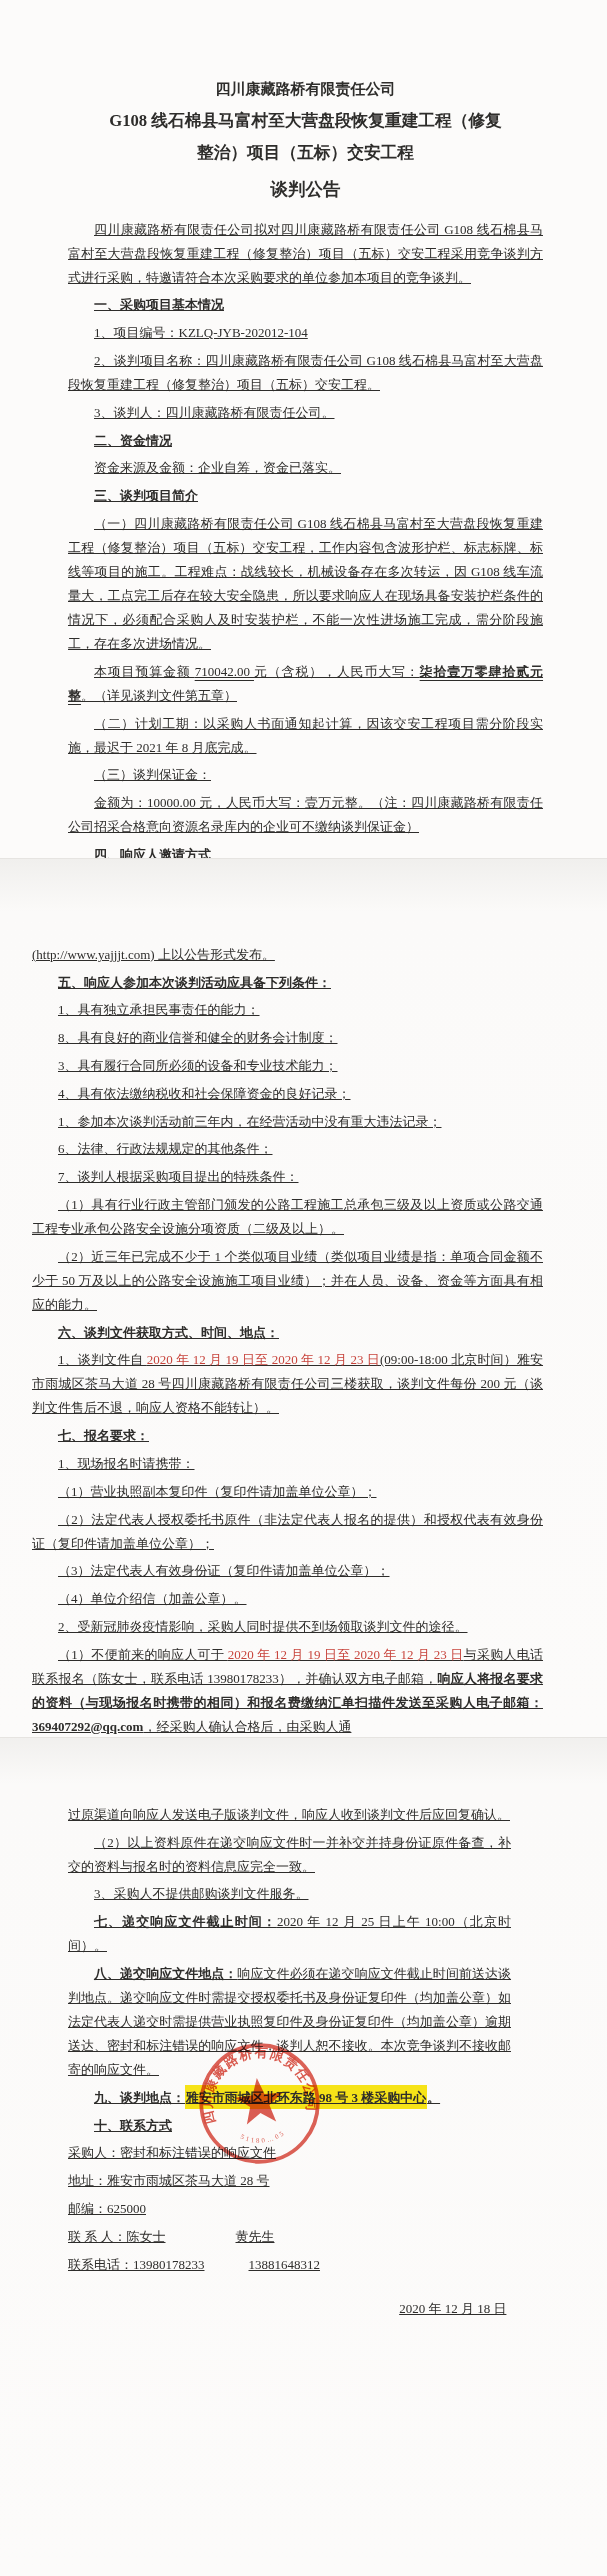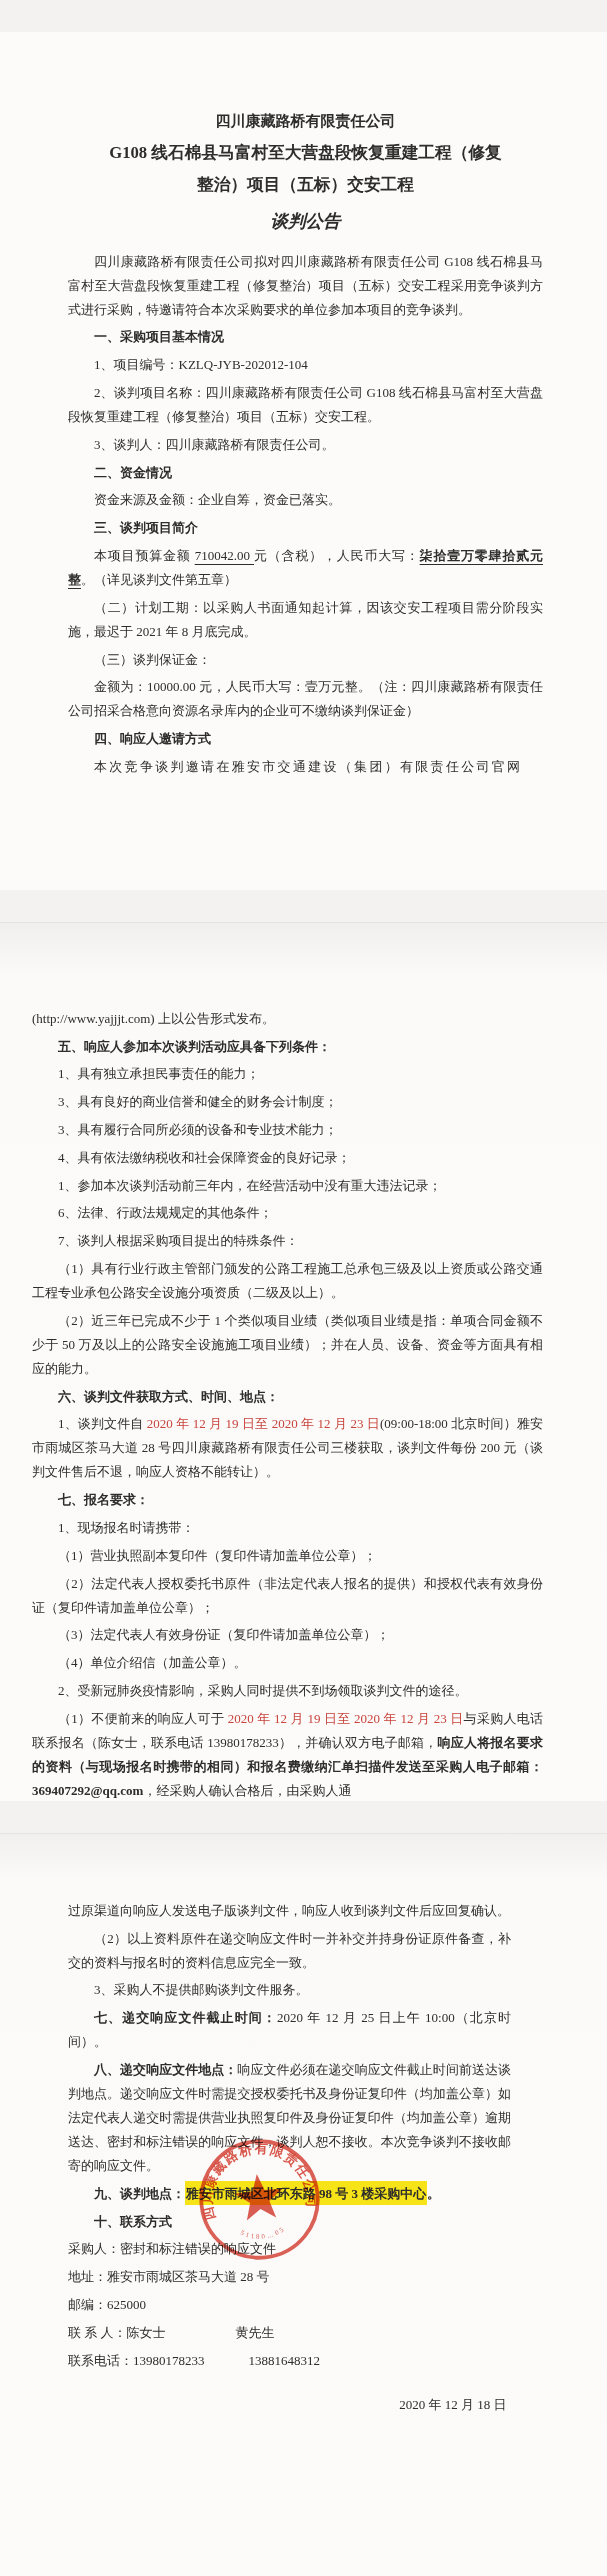--- a/index.html
+++ b/index.html
@@ -8,31 +8,30 @@
     background:#f3f2f0;
     font-family:"Liberation Serif","DejaVu Serif",serif;
     color:#2e2d2b;
   }
   .doc{width:607px;height:2576px;position:relative;overflow:hidden;}
   .page{
     box-sizing:border-box;
     width:607px;
     background:#fcfbfa;
     position:relative;
-    margin-top:32px;
   }
   .page1{height:858px;padding:73px 64px 0 68px;}
   .page2{height:879px;padding:80px 64px 0 32px;border-top:0.8px solid #e6e4e1;
          background:linear-gradient(#f0efed 0,#fbfaf9 53px,#fcfbfa 100%);}
   .page3{height:839px;padding:61px 96px 0 68px;border-top:0.8px solid #e6e4e1;
          background:linear-gradient(#f1f0ee 0,#fbfaf9 46px,#fcfbfa 100%);}
-  p{margin:3.8px 0;font-size:13px;line-height:24px;text-align:justify;}
+  p{margin:3.8px 0;font-size:13px;line-height:24px;text-align:justify;text-decoration:underline;}
   .t1{margin:0;text-align:center;font-size:15px;font-weight:bold;line-height:32px;}
   .t2{margin:0;text-align:center;font-size:16.7px;font-weight:bold;line-height:32px;}
-  .heading{margin:3px 0 10.6px 0;text-align:center;font-size:17.5px;font-weight:bold;line-height:35px;font-style:italic;}
+  .heading{margin:3px 0 10.6px 0;text-align:center;font-size:17.5px;font-weight:bold;line-height:35px;}
   .indent{text-indent:2em;}
   .b{font-weight:bold;}
   .u{text-decoration:underline;text-underline-offset:3.8px;}
   .red{color:#c8443c;}
   .hl{background:#f6e318;font-weight:bold;padding:4.6px 0.8px 3.8px 0.8px;}
   .spread{letter-spacing:2.3px;}
   .contact-gap{display:inline-block;width:70px;}
   .phone-gap{display:inline-block;width:44px;}
   .date-line{text-align:right;margin-top:20px;padding-right:4.6px;}
   .stamp{
@@ -59,35 +58,36 @@
 
     <p class="indent b">一、采购项目基本情况</p>
     <p class="indent">1、项目编号：KZLQ-JYB-202012-104</p>
     <p class="indent">2、谈判项目名称：四川康藏路桥有限责任公司 G108 线石棉县马富村至大营盘段恢复重建工程（修复整治）项目（五标）交安工程。</p>
     <p class="indent">3、谈判人：四川康藏路桥有限责任公司。</p>
 
     <p class="indent b">二、资金情况</p>
     <p class="indent">资金来源及金额：企业自筹，资金已落实。</p>
 
     <p class="indent b">三、谈判项目简介</p>
+    <p class="indent">（一）四川康藏路桥有限责任公司 G108 线石棉县马富村至大营盘段恢复重建工程（修复整治）项目（五标）交安工程，工作内容包含波形护栏、标志标牌、标线等项目的施工。工程难点：战线较长，机械设备存在多次转运，因 G108 线车流量大，工点完工后存在较大安全隐患，所以要求响应人在现场具备安装护栏条件的情况下，必须配合采购人及时安装护栏，不能一次性进场施工完成，需分阶段施工，存在多次进场情况。</p>
     <p class="indent"><span>本项目预算金额 </span><span class="u">710042.00 </span><span>元（含税），人民币大写：</span><span class="b u">柒拾壹万零肆拾贰元整</span><span>。（详见谈判文件第五章）</span></p>
     <p class="indent">（二）计划工期：以采购人书面通知起计算，因该交安工程项目需分阶段实施，最迟于 2021 年 8 月底完成。</p>
     <p class="indent">（三）谈判保证金：</p>
     <p class="indent">金额为：10000.00 元，人民币大写：壹万元整。（注：四川康藏路桥有限责任公司招采合格意向资源名录库内的企业可不缴纳谈判保证金）</p>
 
     <p class="indent b">四、响应人邀请方式</p>
     <p class="indent spread">本次竞争谈判邀请在雅安市交通建设（集团）有限责任公司官网</p>
   </section>
 
   <section class="page page2">
     <p>(http://www.yajjjt.com) 上以公告形式发布。</p>
 
     <p class="indent b">五、响应人参加本次谈判活动应具备下列条件：</p>
     <p class="indent">1、具有独立承担民事责任的能力；</p>
-    <p class="indent">3、具有良好的商业信誉和健全的财务会计制度；</p>
+    <p class="indent">8、具有良好的商业信誉和健全的财务会计制度；</p>
     <p class="indent">3、具有履行合同所必须的设备和专业技术能力；</p>
     <p class="indent">4、具有依法缴纳税收和社会保障资金的良好记录；</p>
     <p class="indent">1、参加本次谈判活动前三年内，在经营活动中没有重大违法记录；</p>
     <p class="indent">6、法律、行政法规规定的其他条件；</p>
     <p class="indent">7、谈判人根据采购项目提出的特殊条件：</p>
     <p class="indent">（1）具有行业行政主管部门颁发的公路工程施工总承包三级及以上资质或公路交通工程专业承包公路安全设施分项资质（二级及以上）。</p>
     <p class="indent">（2）近三年已完成不少于 1 个类似项目业绩（类似项目业绩是指：单项合同金额不少于 50 万及以上的公路安全设施施工项目业绩）；并在人员、设备、资金等方面具有相应的能力。</p>
 
     <p class="indent b">六、谈判文件获取方式、时间、地点：</p>
     <p class="indent"><span>1、谈判文件自 </span><span class="red">2020 年 12 月 19 日至 2020 年 12 月 23 日</span><span>(09:00-18:00 北京时间）雅安市雨城区茶马大道 28 号四川康藏路桥有限责任公司三楼获取，谈判文件每份 200 元（谈判文件售后不退，响应人资格不能转让）。</span></p>

